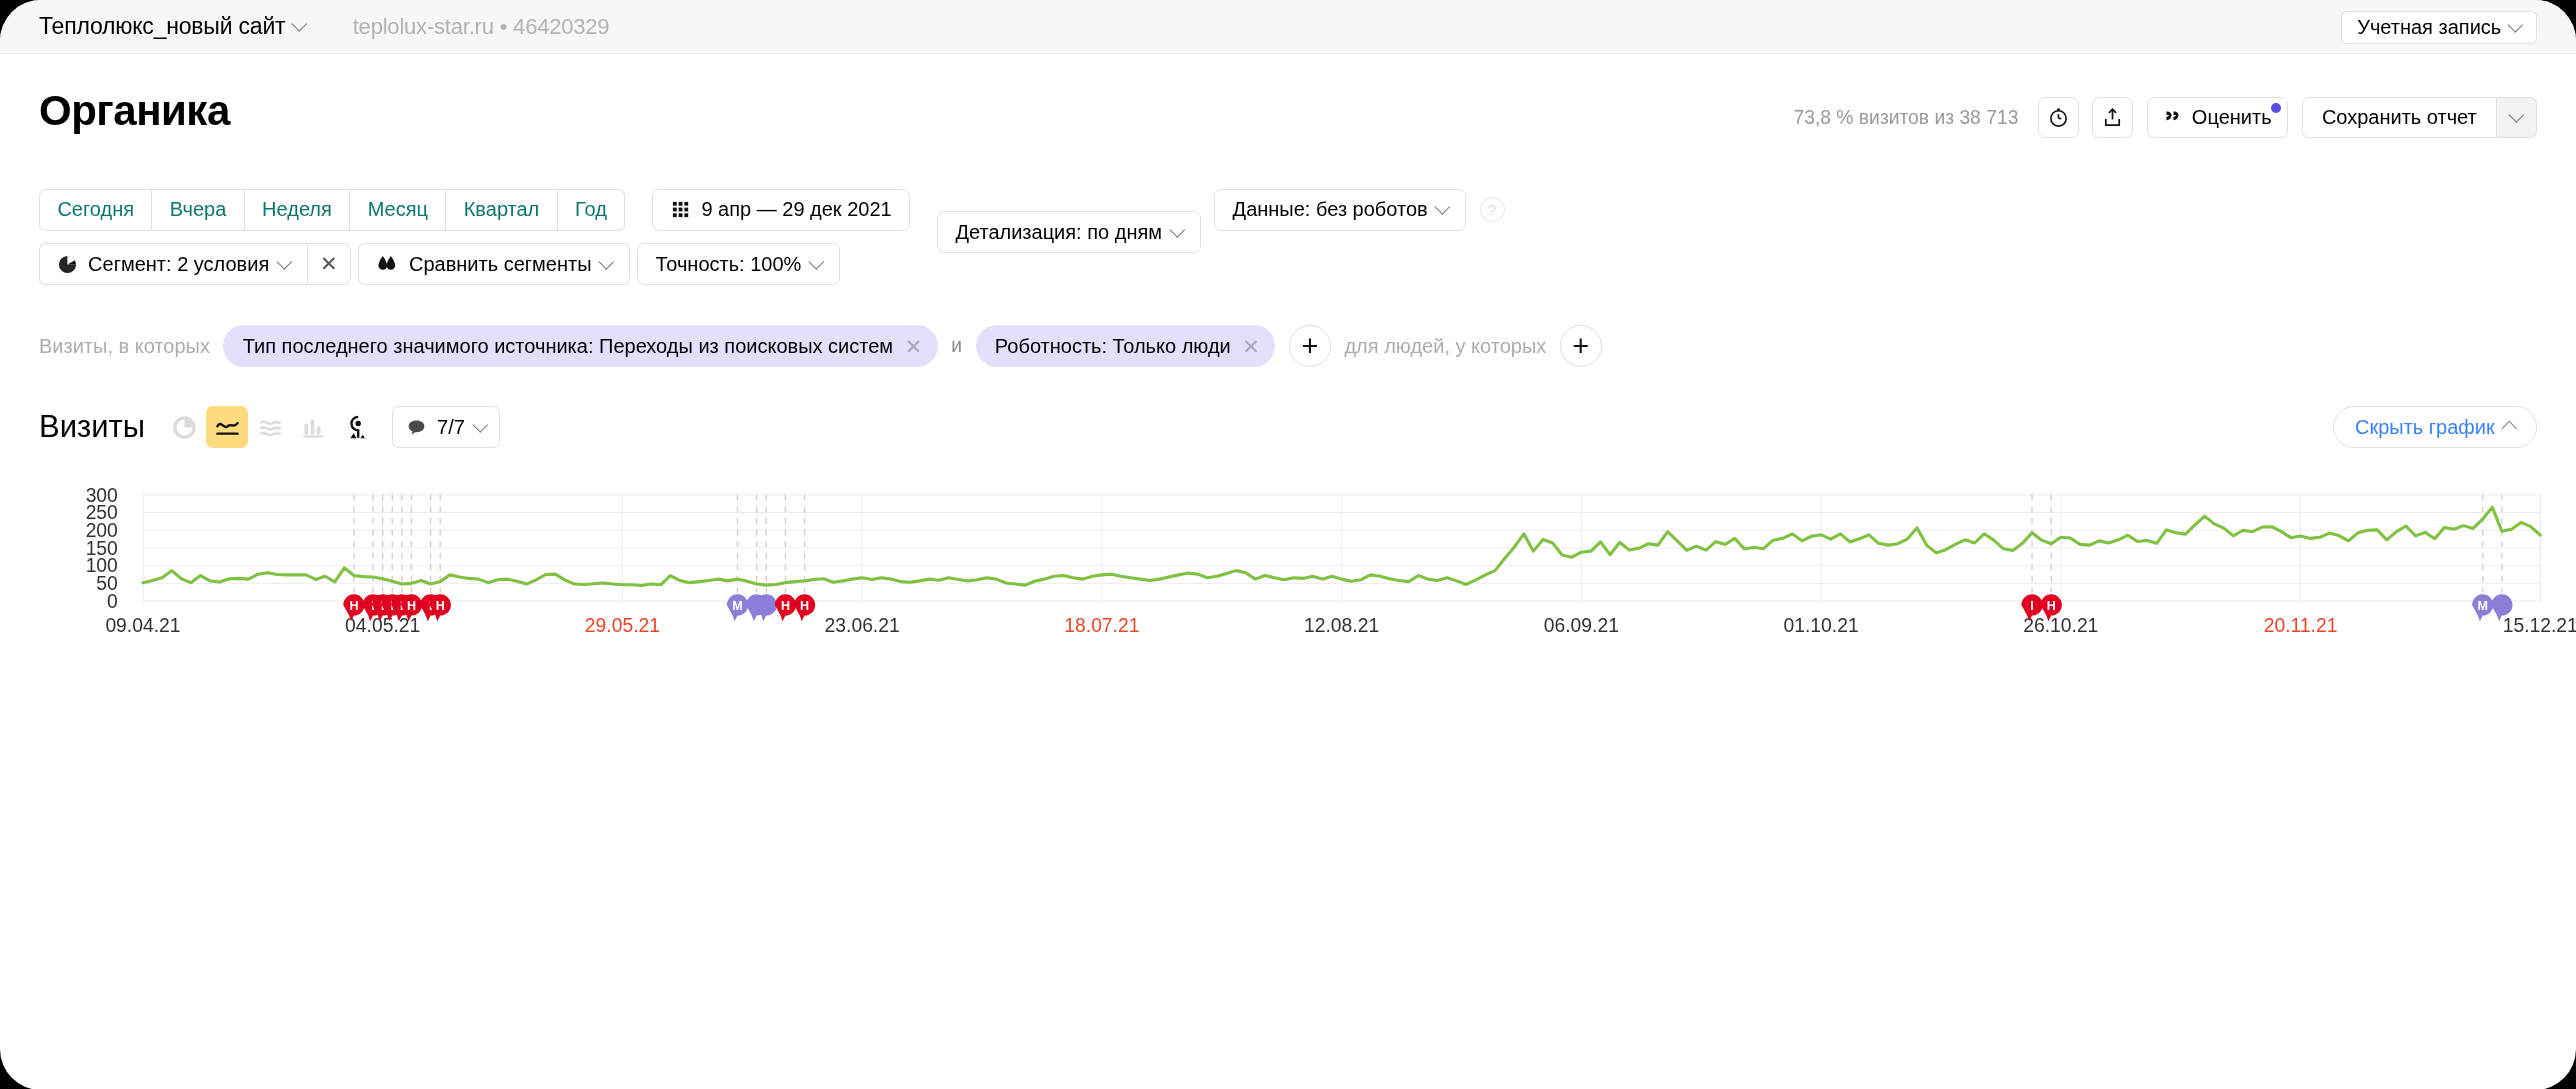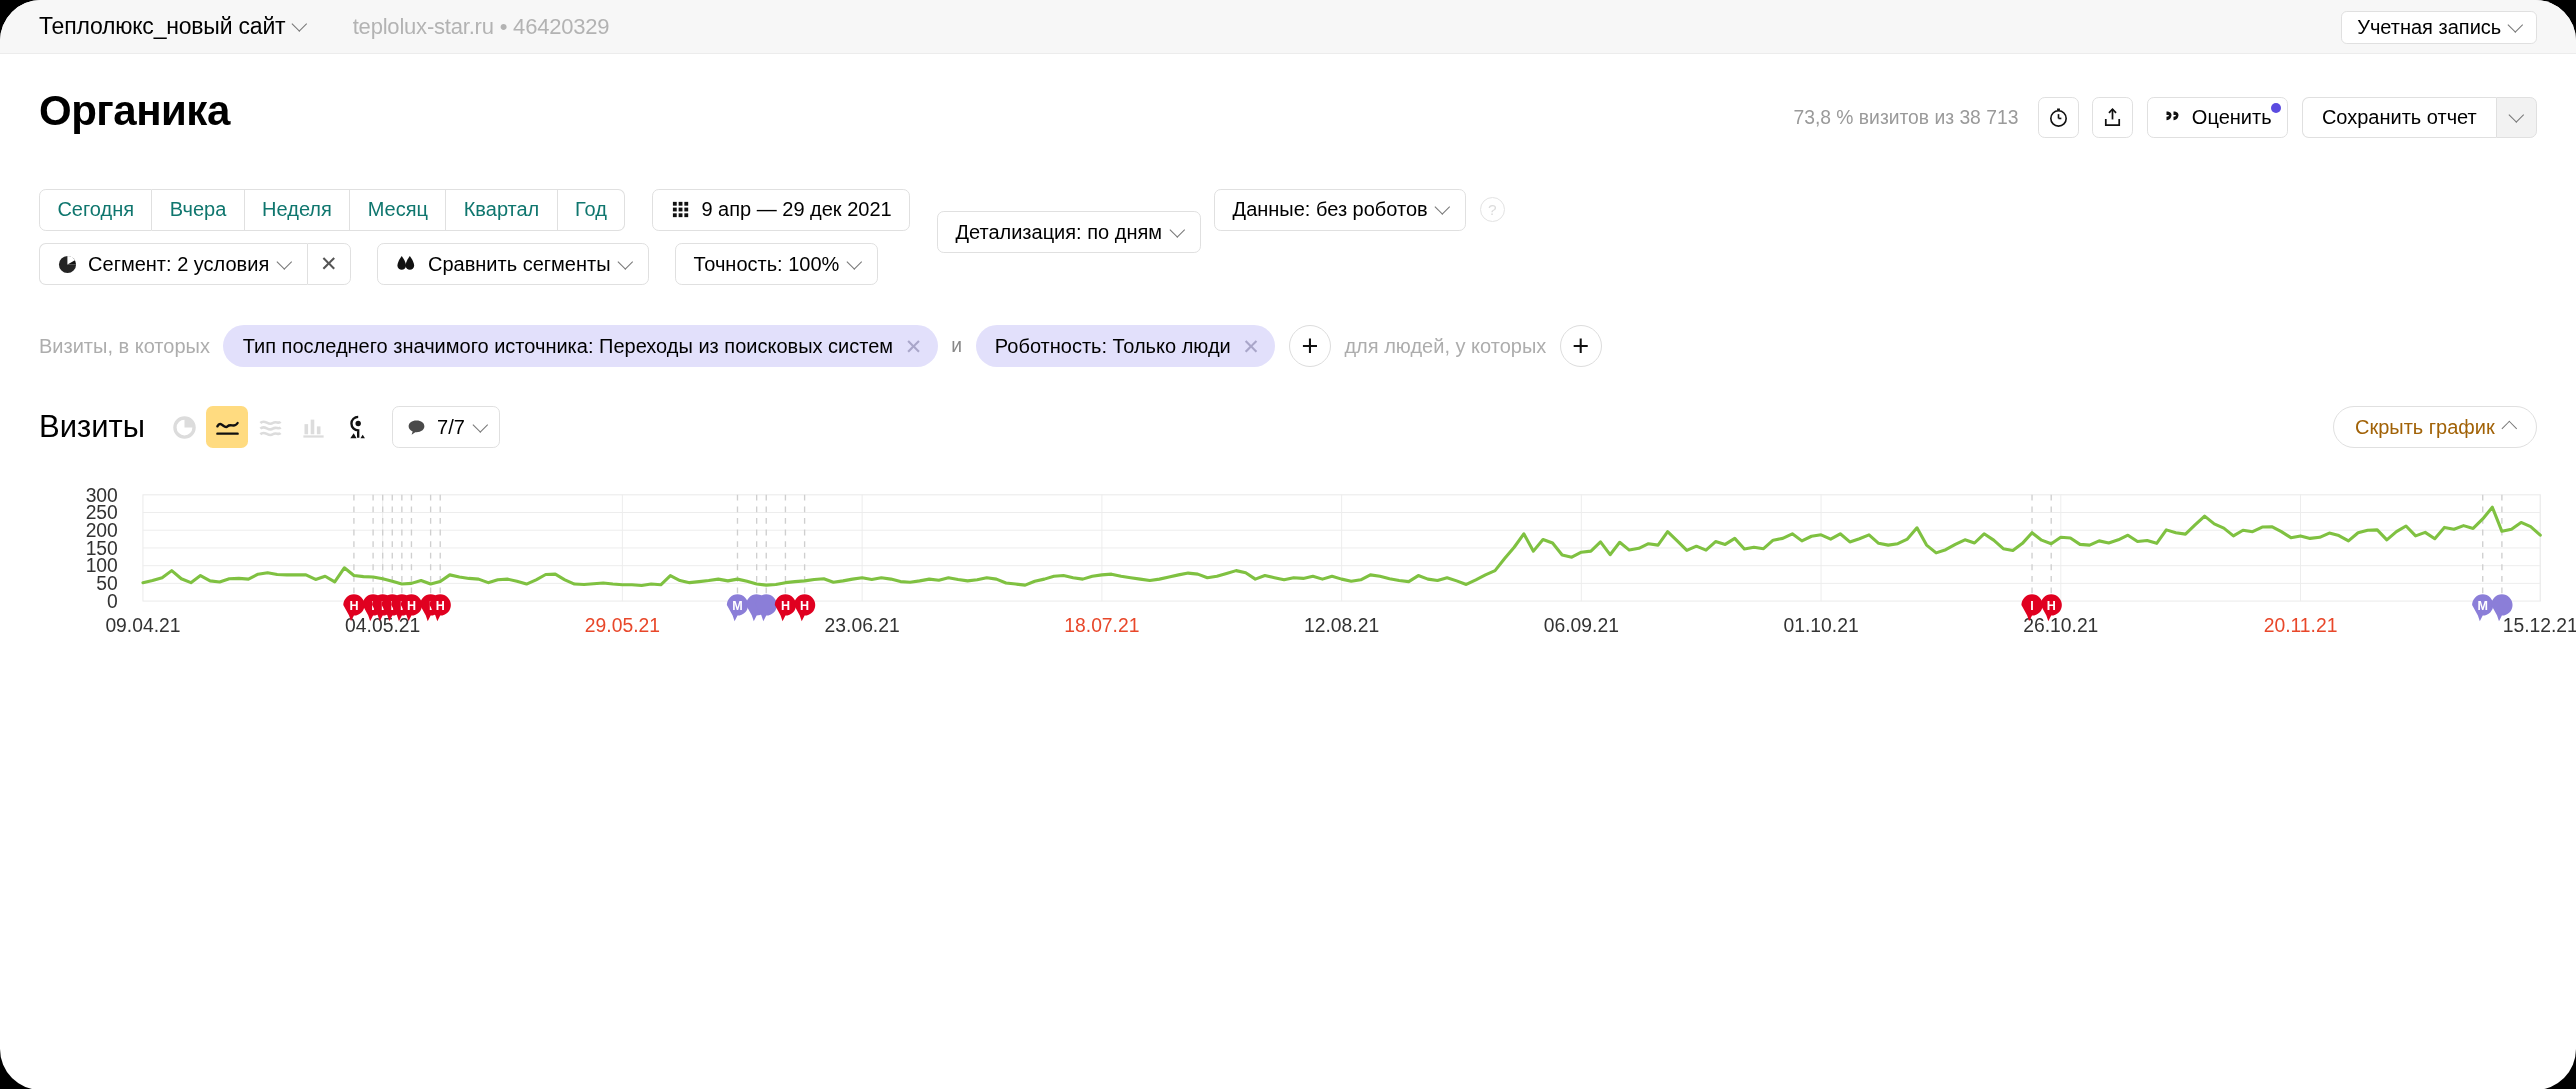--- a/index.html
+++ b/index.html
@@ -89,21 +89,21 @@
 
   .pill {
     height:42px; padding:0 17.4px; border:1px solid #e0e0e0; border-radius:6.8px;
     background:#fff; display:flex; align-items:center; gap:9.7px;
     font-size:20px; color:#000; cursor:pointer; white-space:nowrap;
   }
   .q-icon { width:25px; height:25px; border-radius:50%; border:1.9px solid #e3e3e3;
             color:#dcdcdc; font-size:15.5px; display:flex; align-items:center;
             justify-content:center; }
 
-  .row2 { position:absolute; left:39px; top:243px; display:flex; align-items:center; gap:26px;}
+  .row2 { position:absolute; left:39px; top:243px; display:flex; align-items:center; gap:7px;}
   .seg-combo { display:flex; }
   .seg-combo .pill-l { border-radius:6.8px 0 0 6.8px; border-right:none; }
   .seg-combo .pill-x {
     width:44px; height:42px; border:1px solid #e0e0e0; border-radius:0 6.8px 6.8px 0;
     background:#fff; display:flex; align-items:center; justify-content:center;
     cursor:pointer; color:#555; font-size:21px;
   }
 
   
   .row3 { position:absolute; left:39px; top:325px; display:flex; align-items:center; gap:13.5px;}
@@ -131,21 +131,21 @@
   .viz-btn.active { background:#ffdb80; }
   .comment-pill {
     height:42px; padding:0 13.5px; border:1px solid #e0e0e0; border-radius:6.8px;
     background:#fff; display:flex; align-items:center; gap:9.7px;
     font-size:20px; color:#000; cursor:pointer; margin-left:13.5px;
   }
   .hide-chart {
     position:absolute; right:39px; top:406px;
     height:42px; padding:0 21px; border:1px solid #e0e0e0; border-radius:21px;
     background:#fff; display:flex; align-items:center; gap:9.7px;
-    font-size:20px; color:#a16207; cursor:pointer;
+    font-size:20px; color:#3b82f6; cursor:pointer;
   }
 
   
   .chart-wrap { position:absolute; left:0; top:483px; width:2576px; height:580px; }
   .chart-svg { display:block; }
   .ylab { font-size:20px; fill:#333; text-anchor:end; font-family:"Liberation Sans", sans-serif;}
   .xlab { font-size:20px; fill:#333; text-anchor:middle; font-family:"Liberation Sans", sans-serif;}
   .xlab.red { fill:#e8472a; }
   .mk-txt { font-size:13px; fill:#fff; text-anchor:middle; font-weight:bold;
             font-family:"Liberation Sans", sans-serif;}

